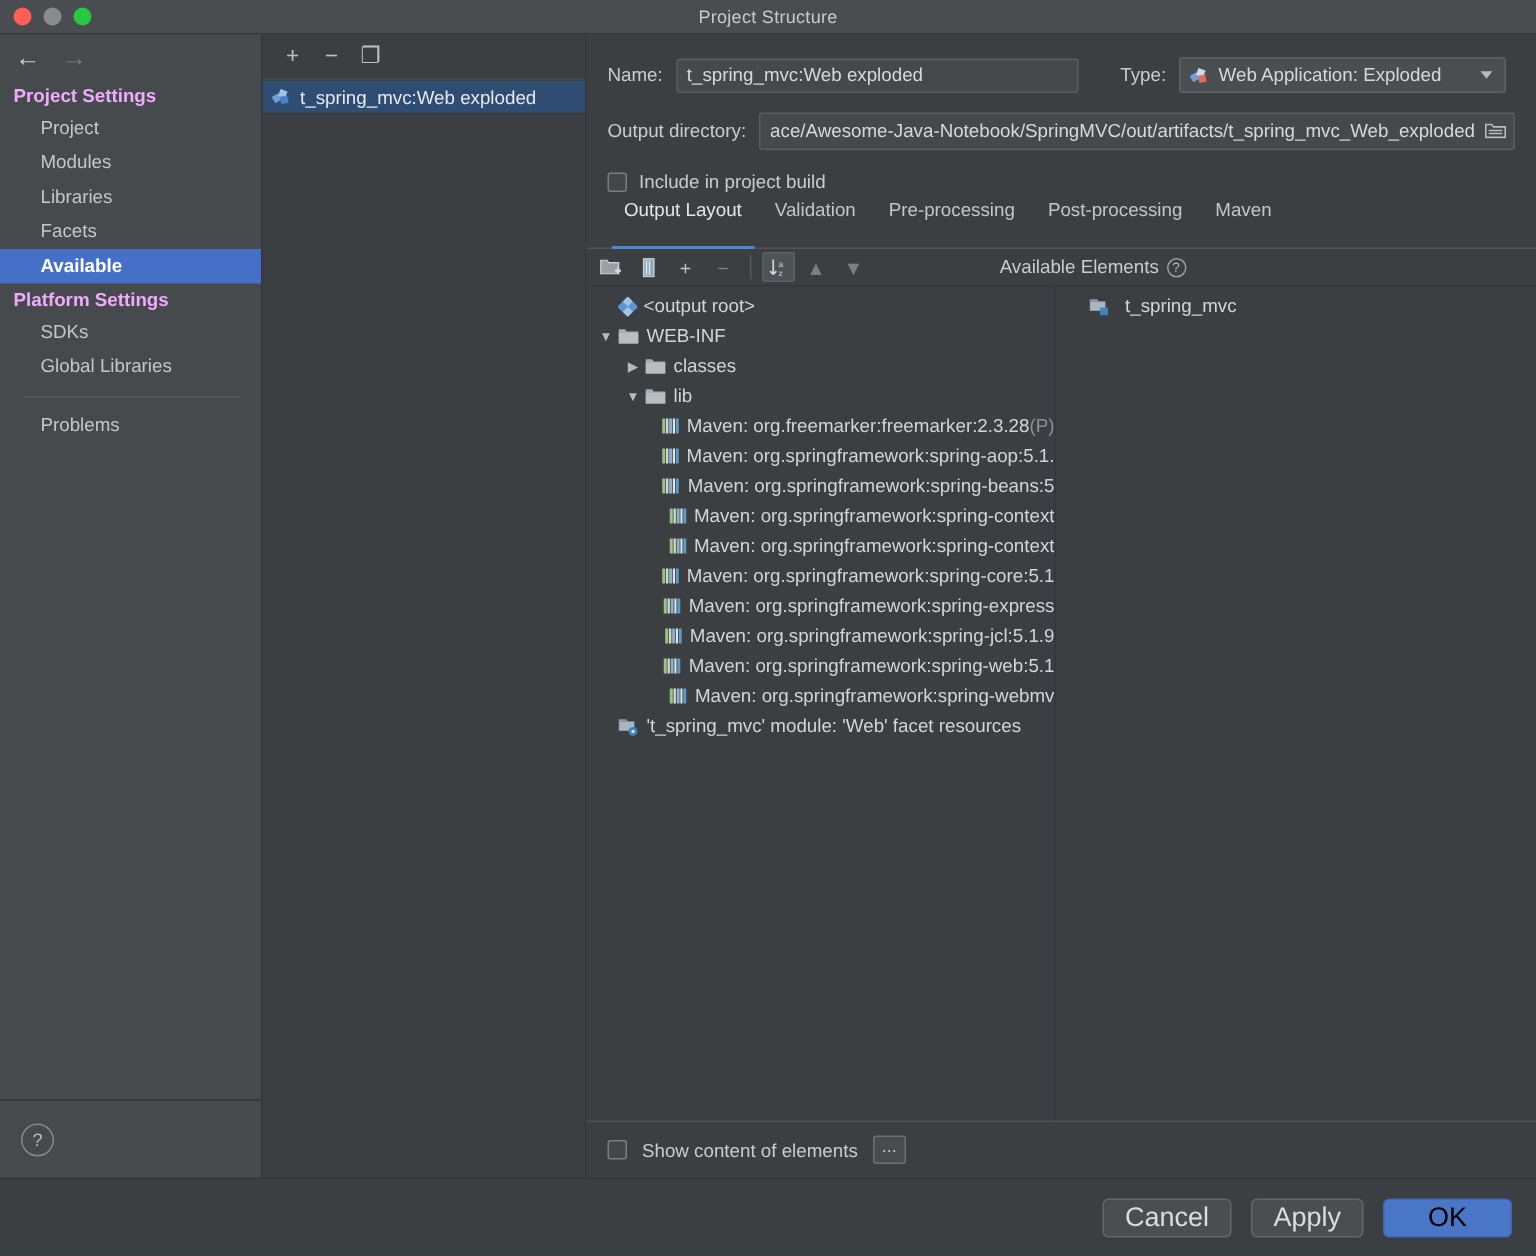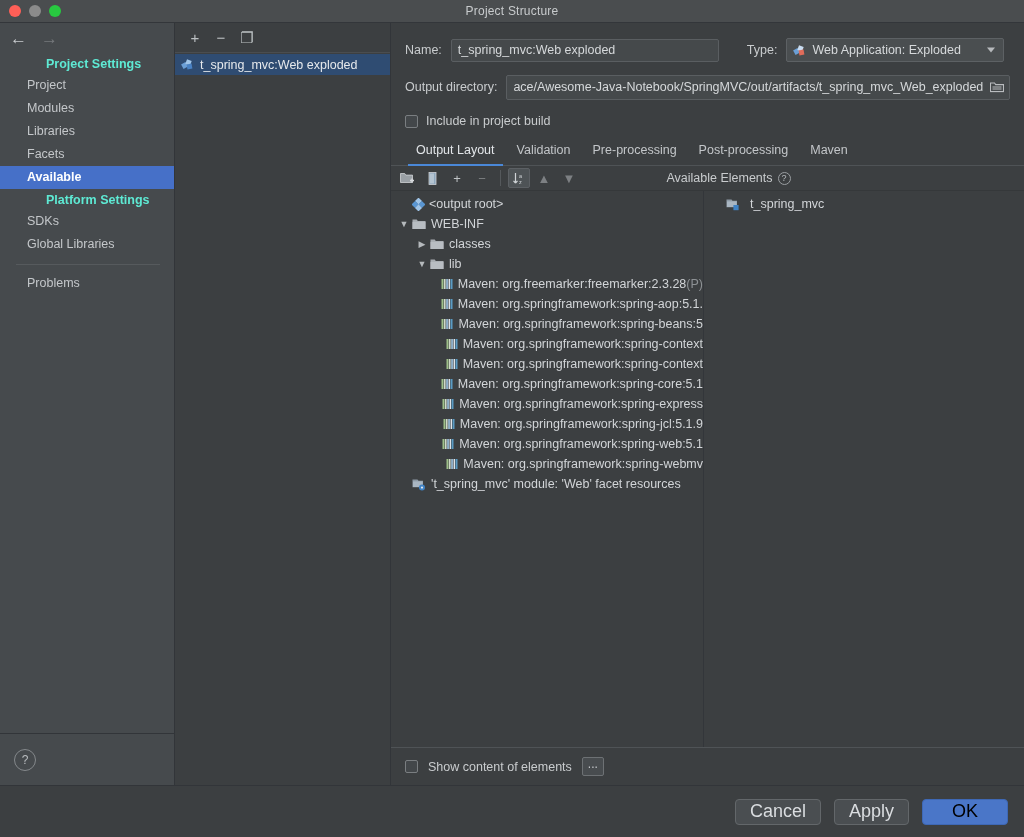--- a/index.html
+++ b/index.html
@@ -49,23 +49,22 @@
     position: relative;
   }
   .nav-arrows {
     height: 30px; display: flex; align-items: center;
     padding-left: 10px; gap: 14px;
   }
   .arrow { font-size: 17px; line-height: 1; user-select: none; }
   .arrow.enabled { color: #c9cccf; }
   .arrow.disabled { color: #76797c; }
   .grouphead {
-    font-size: 12.5px; font-weight: bold; color: #5eead4;
+    font-size: 12.5px; font-weight: bold; color: #f0abfc;
     padding: 4px 0 3px 9px;
-    margin-left: 37px;
   }
   .navitem {
     font-size: 12.5px; color: #c4c7ca;
     padding: 3px 0 3px 27px;
     line-height: 17px;
   }
   .navitem.selected {
     background: #4670c8; color: #ffffff; font-weight: bold;
   }
   .sep-wrap { padding: 8px 14px 7px 16px; }
@@ -148,21 +147,21 @@
     background: #43474a; border-radius: 2px;
   }
 
   
   .tabs {
     display: flex; align-items: flex-end; padding-left: 14px;
     height: 27px; border-bottom: 1px solid #4f5356;
     margin-top: 4px;
   }
   .tab {
-    font-size: 12.5px; color: #c3c6c9; padding: 0 11px 8px 11px;
+    font-size: 12.5px; color: #c3c6c9; padding: 0 11px 18px 11px;
     position: relative;
   }
   .tab.active { color: #e3e6e9; }
   .tab.active:after {
     content:""; position:absolute; left:3px; right:3px; bottom:-1px;
     height: 2px; background: #4a88d8;
   }
 
   
   .lay-toolbar {

